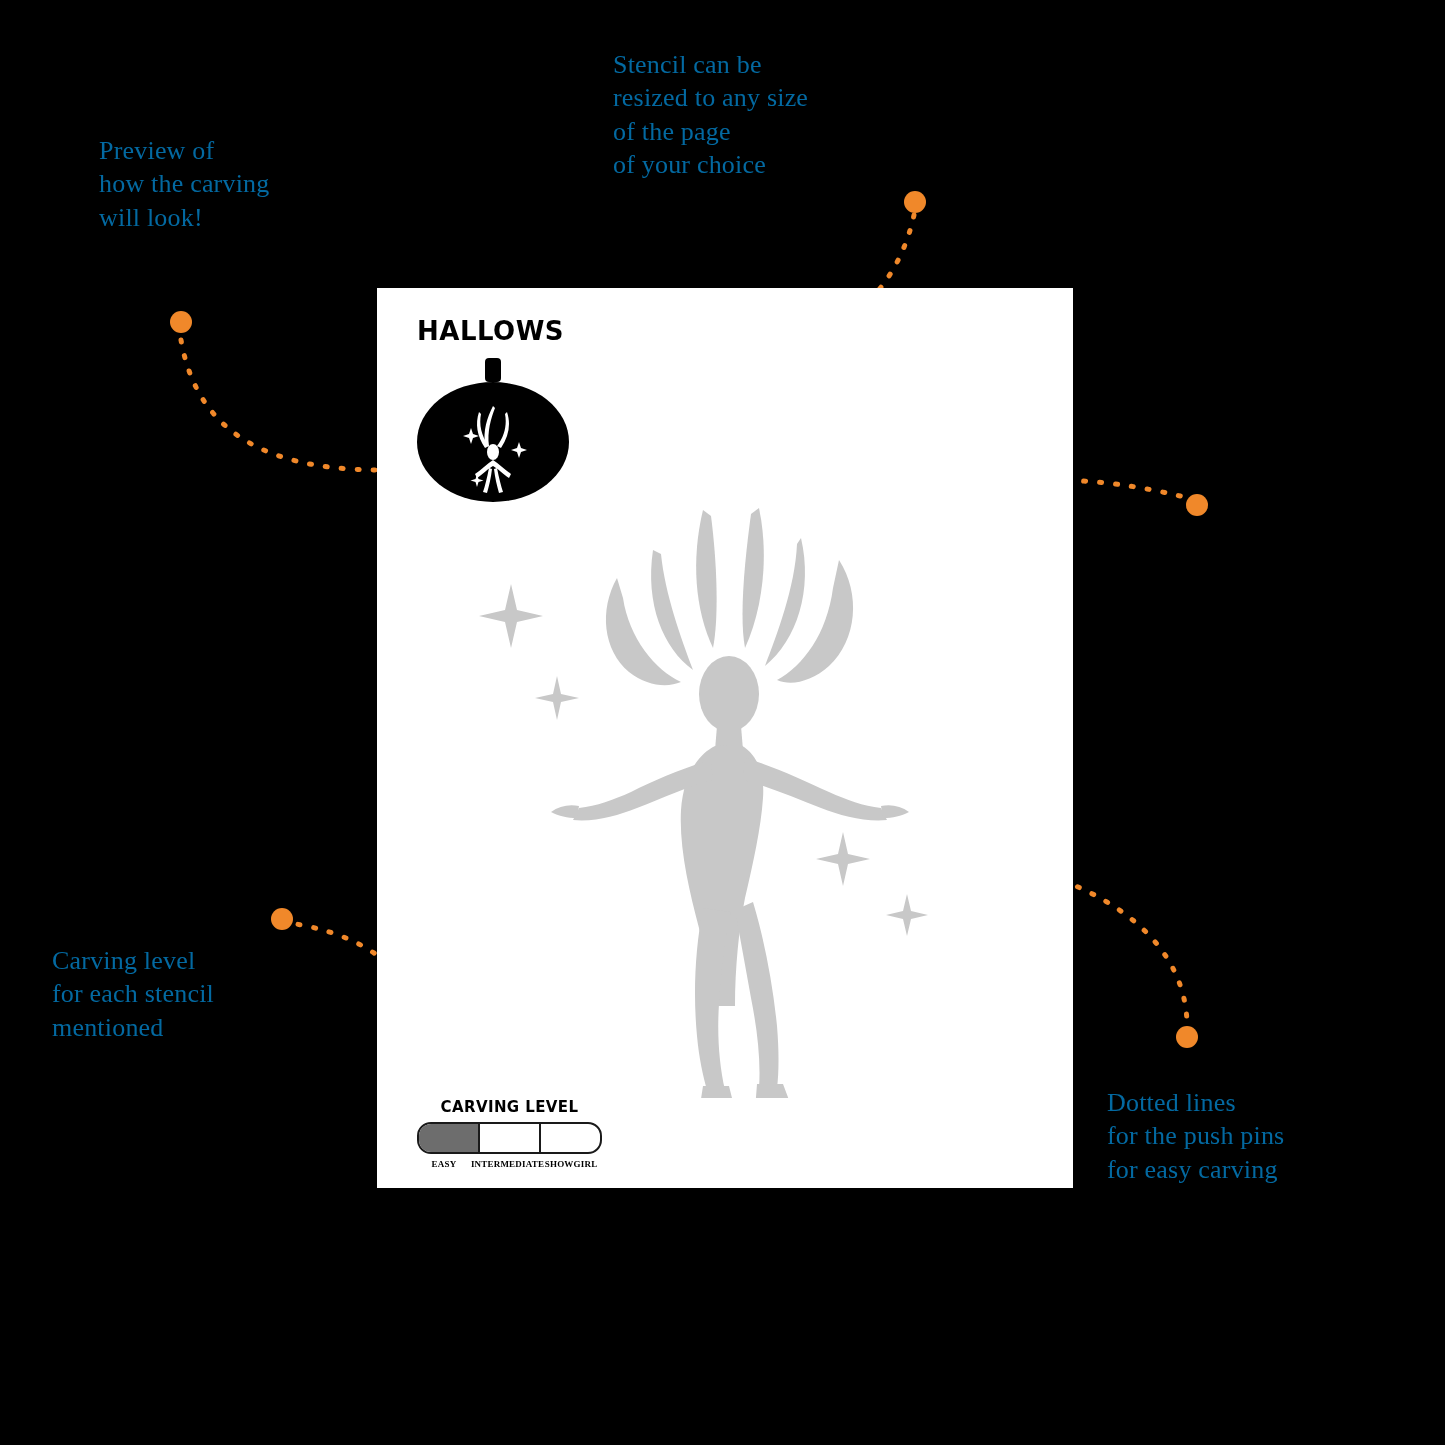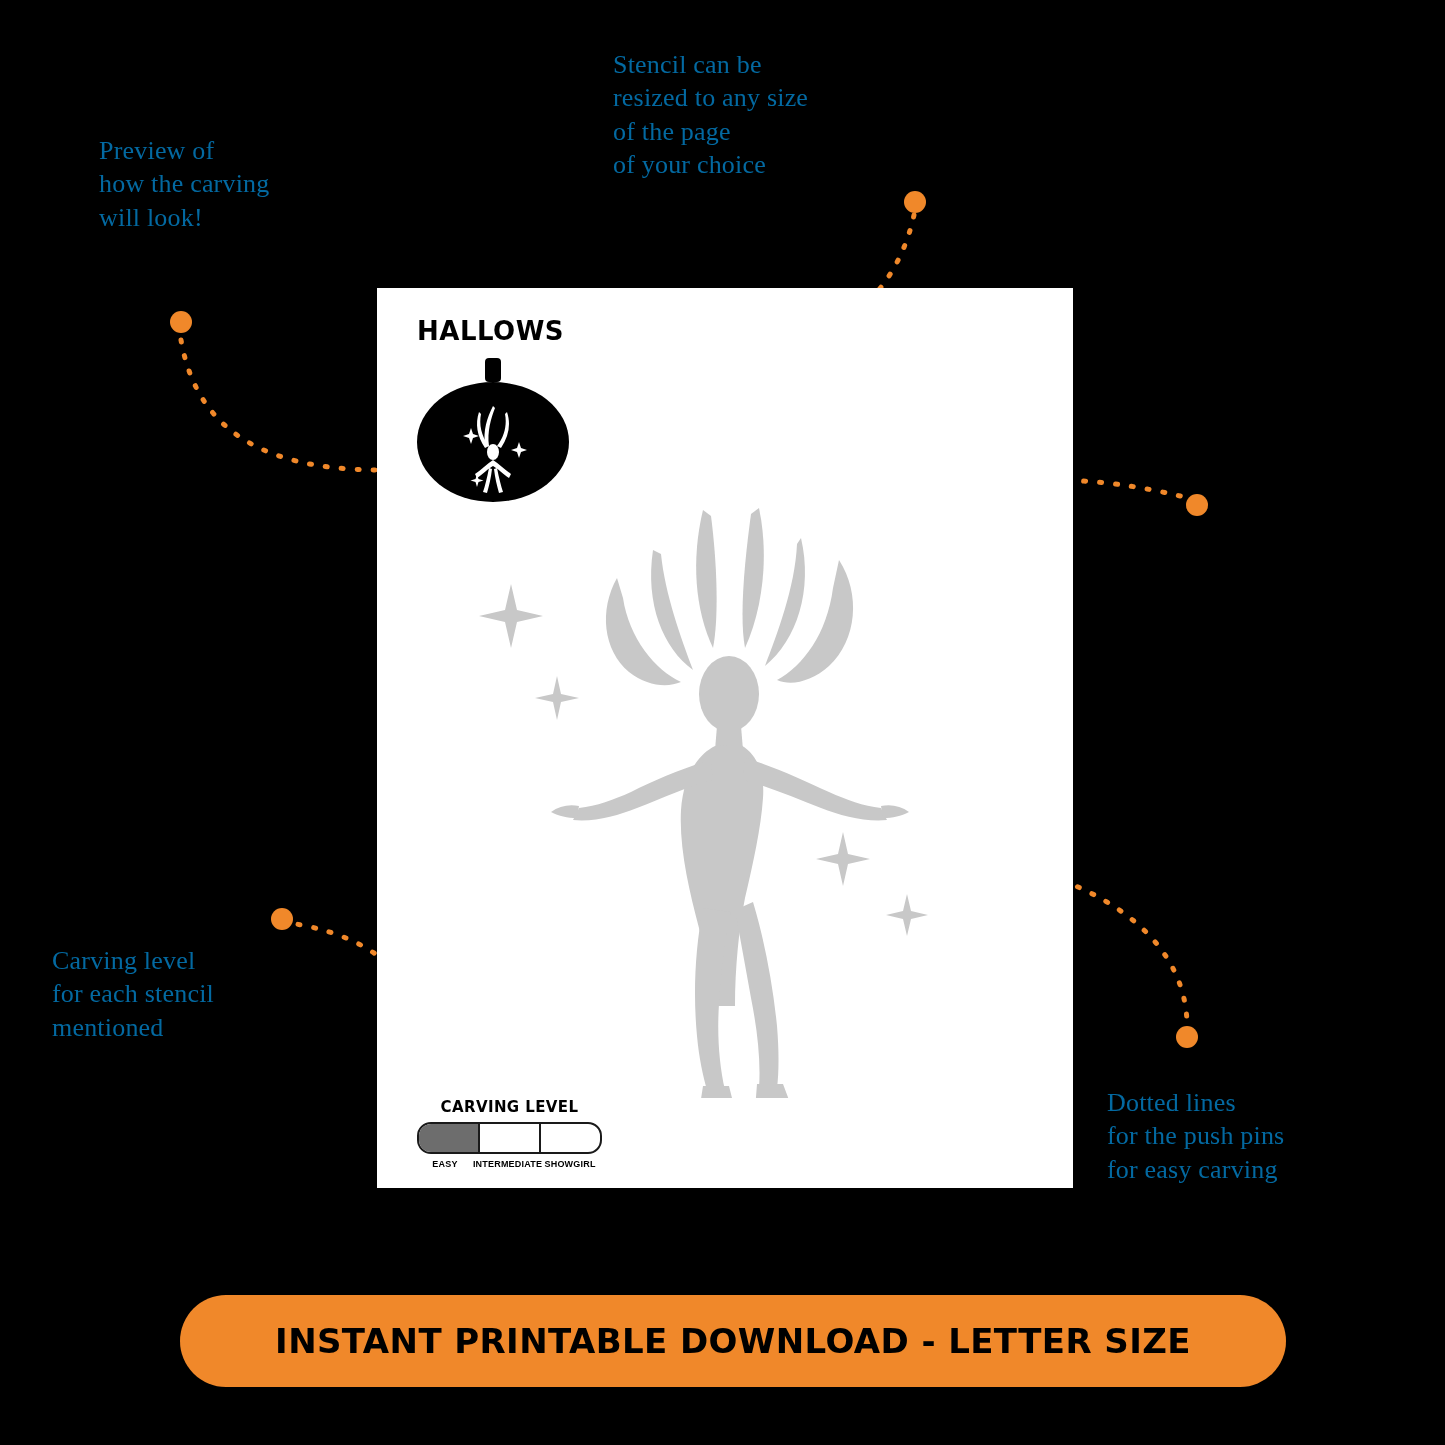--- a/index.html
+++ b/index.html
@@ -147,21 +147,21 @@
   #cl-bar .seg:last-child { border-right: none; }
   #cl-bar .seg.filled { background: #6d6d6d; }
   #cl-labels {
     display: flex;
     width: 181px;
     margin-top: 5px;
   }
   #cl-labels span {
     flex: 1;
     text-align: center;
-    font-family: Liberation Sans, sans-serif;
+    font-family: Liberation Serif, serif;
     font-weight: bold;
     font-size: 9px;
     color: #000000;
     letter-spacing: 0.2px;
   }
 
   
   #cta {
     position: absolute;
     left: 180px;
@@ -278,15 +278,14 @@
         <div class="seg"></div>
       </div>
       <div id="cl-labels">
         <span>EASY</span>
         <span>INTERMEDIATE</span>
         <span>SHOWGIRL</span>
       </div>
     </div>
   </div>
 
-  <div id="cta">INSTANT PRINTABLE DOWNLOAD - LETTER SIZE</div>
 
 </div>
 
 </body></html>

